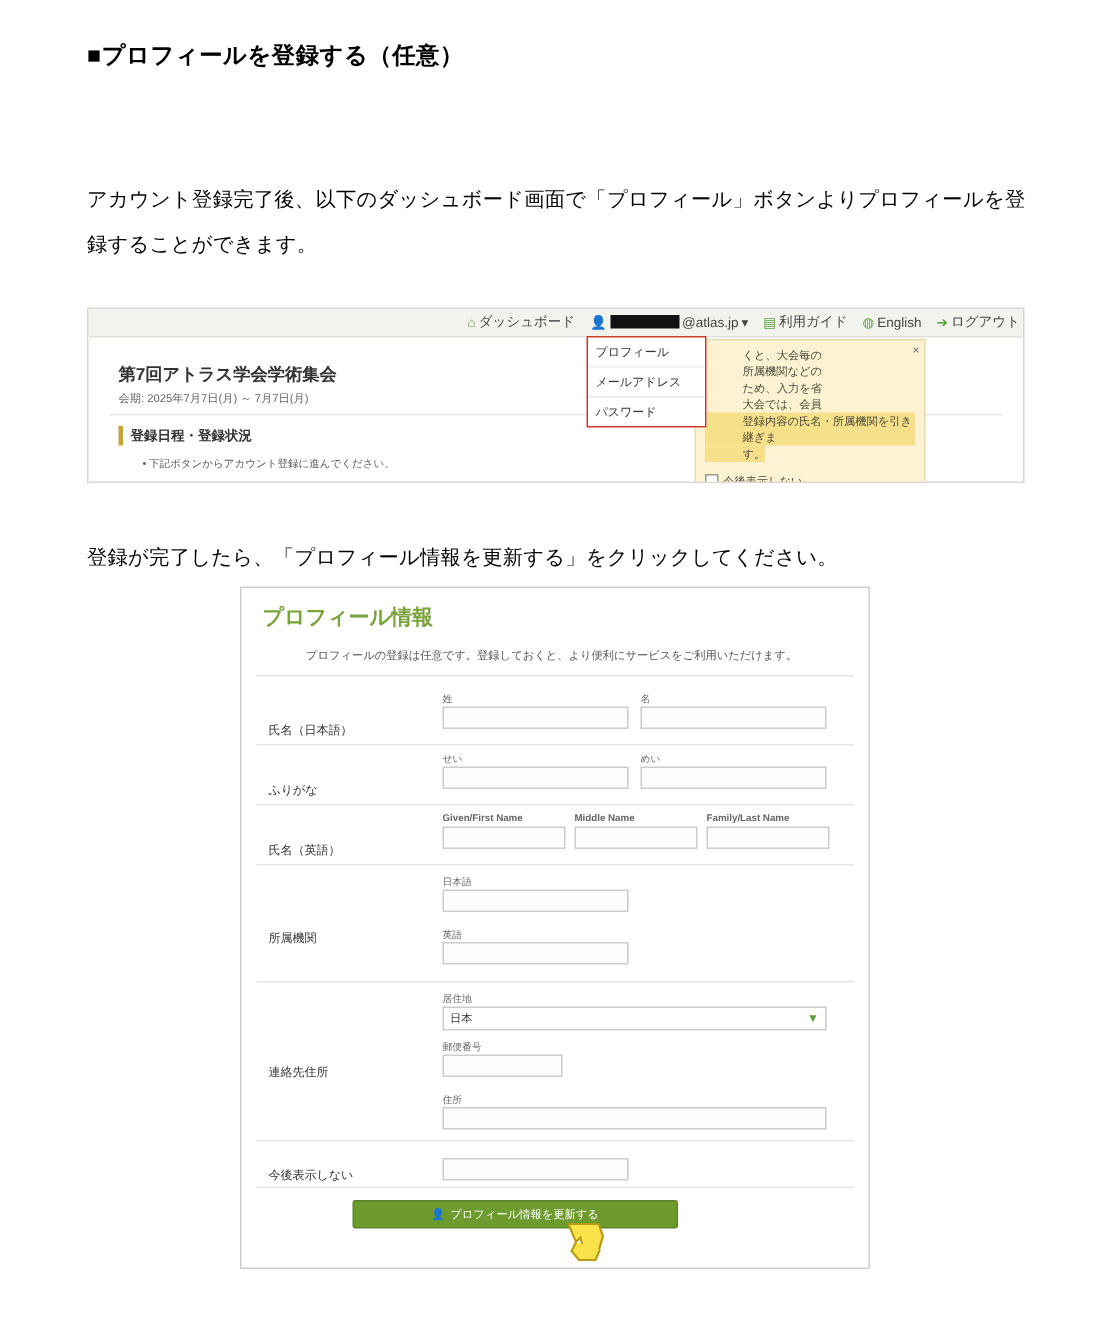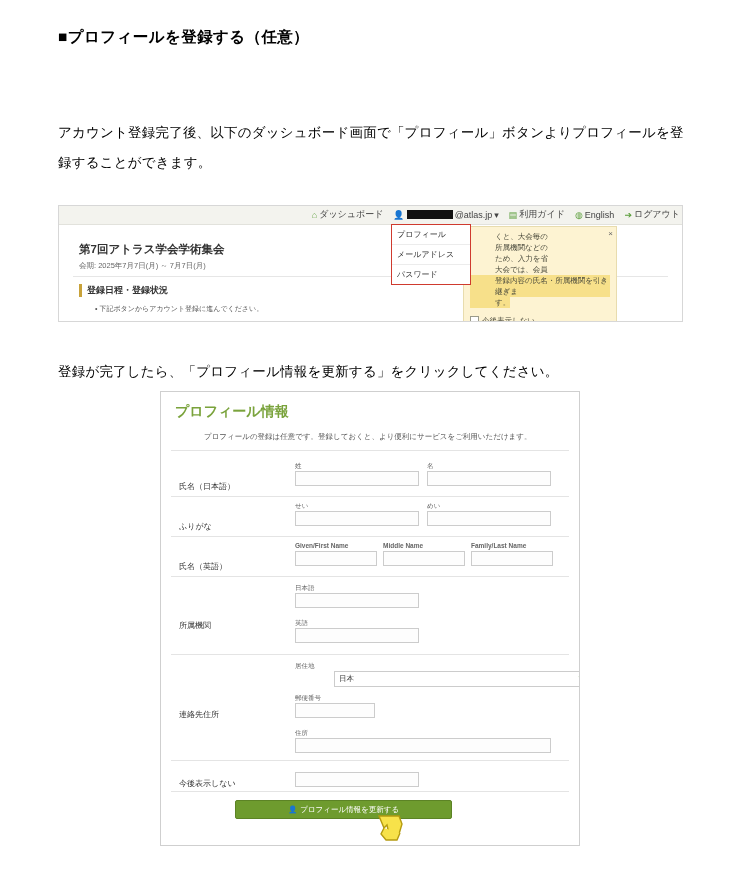--- a/index.html
+++ b/index.html
@@ -225,21 +225,20 @@
     background: #ffffff;
     border: 1px solid #cccccc;
     height: 16px;
     box-sizing: border-box;
     font-size: 7.5px;
     color: #333;
     padding: 2px 4px;
     display: flex;
     align-items: center;
     justify-content: space-between;
-    margin-left: 39px;
   }
   .fselect .chev {
     color: #5a9e3a;
     font-size: 8px;
     line-height: 1;
   }
   .s2-submit {
     position: absolute;
     left: 74px;
     top: 408px;

